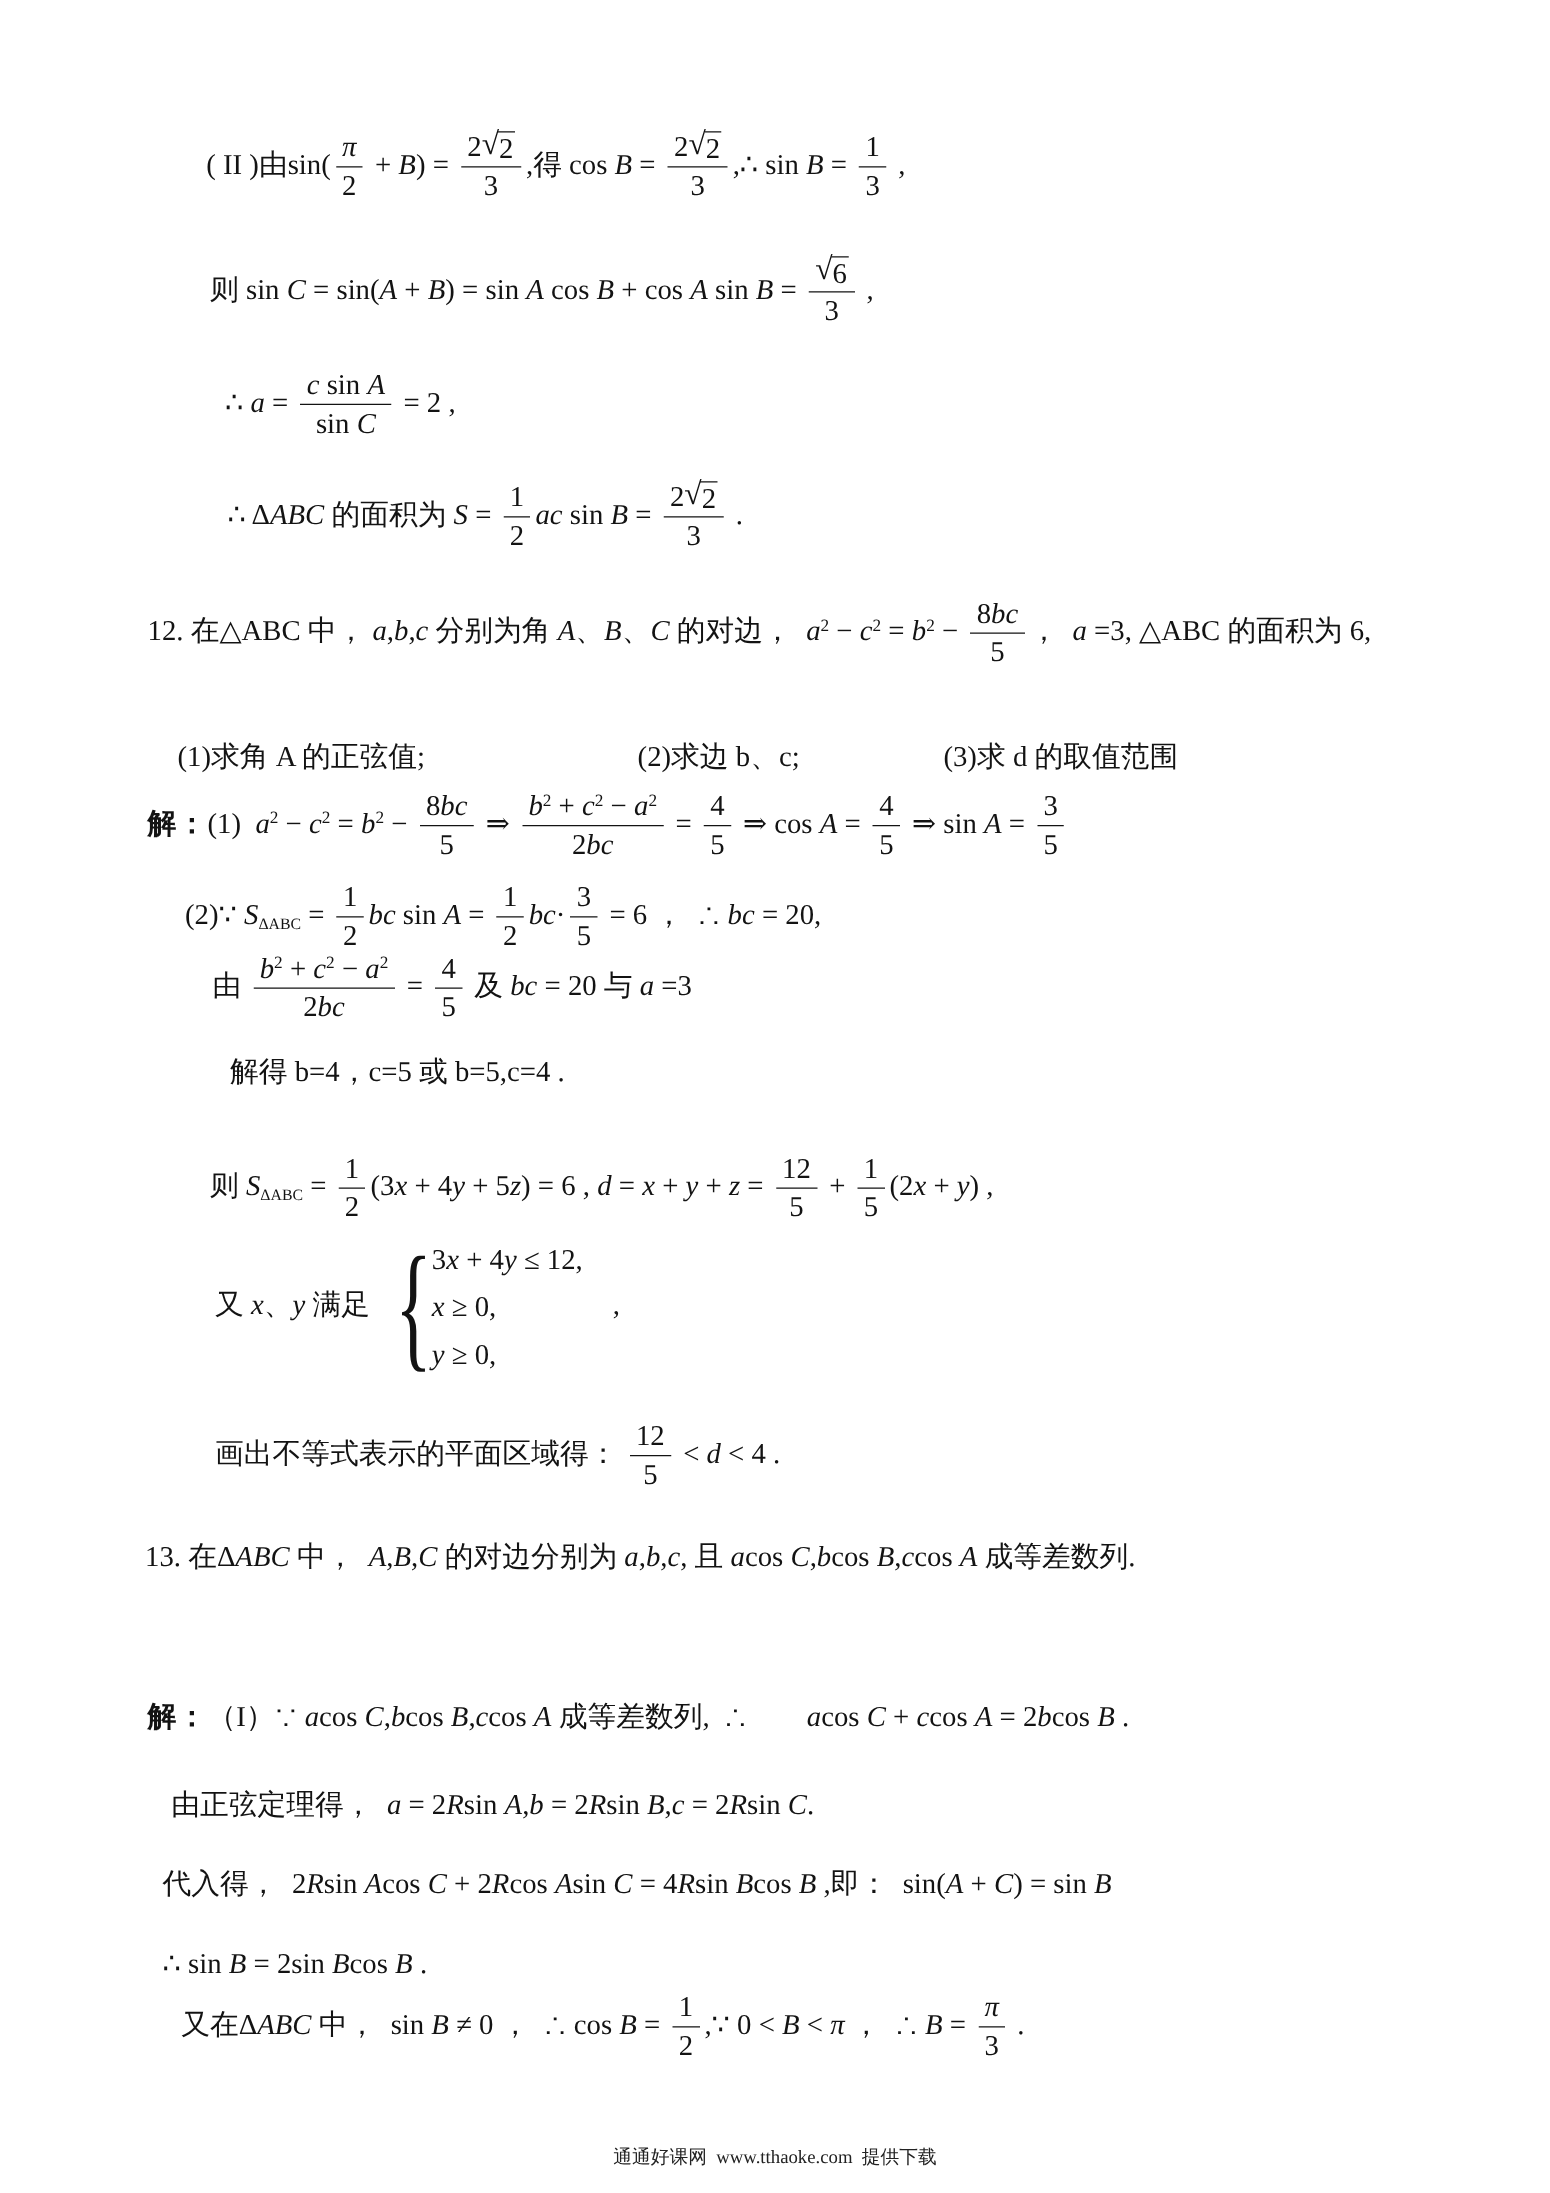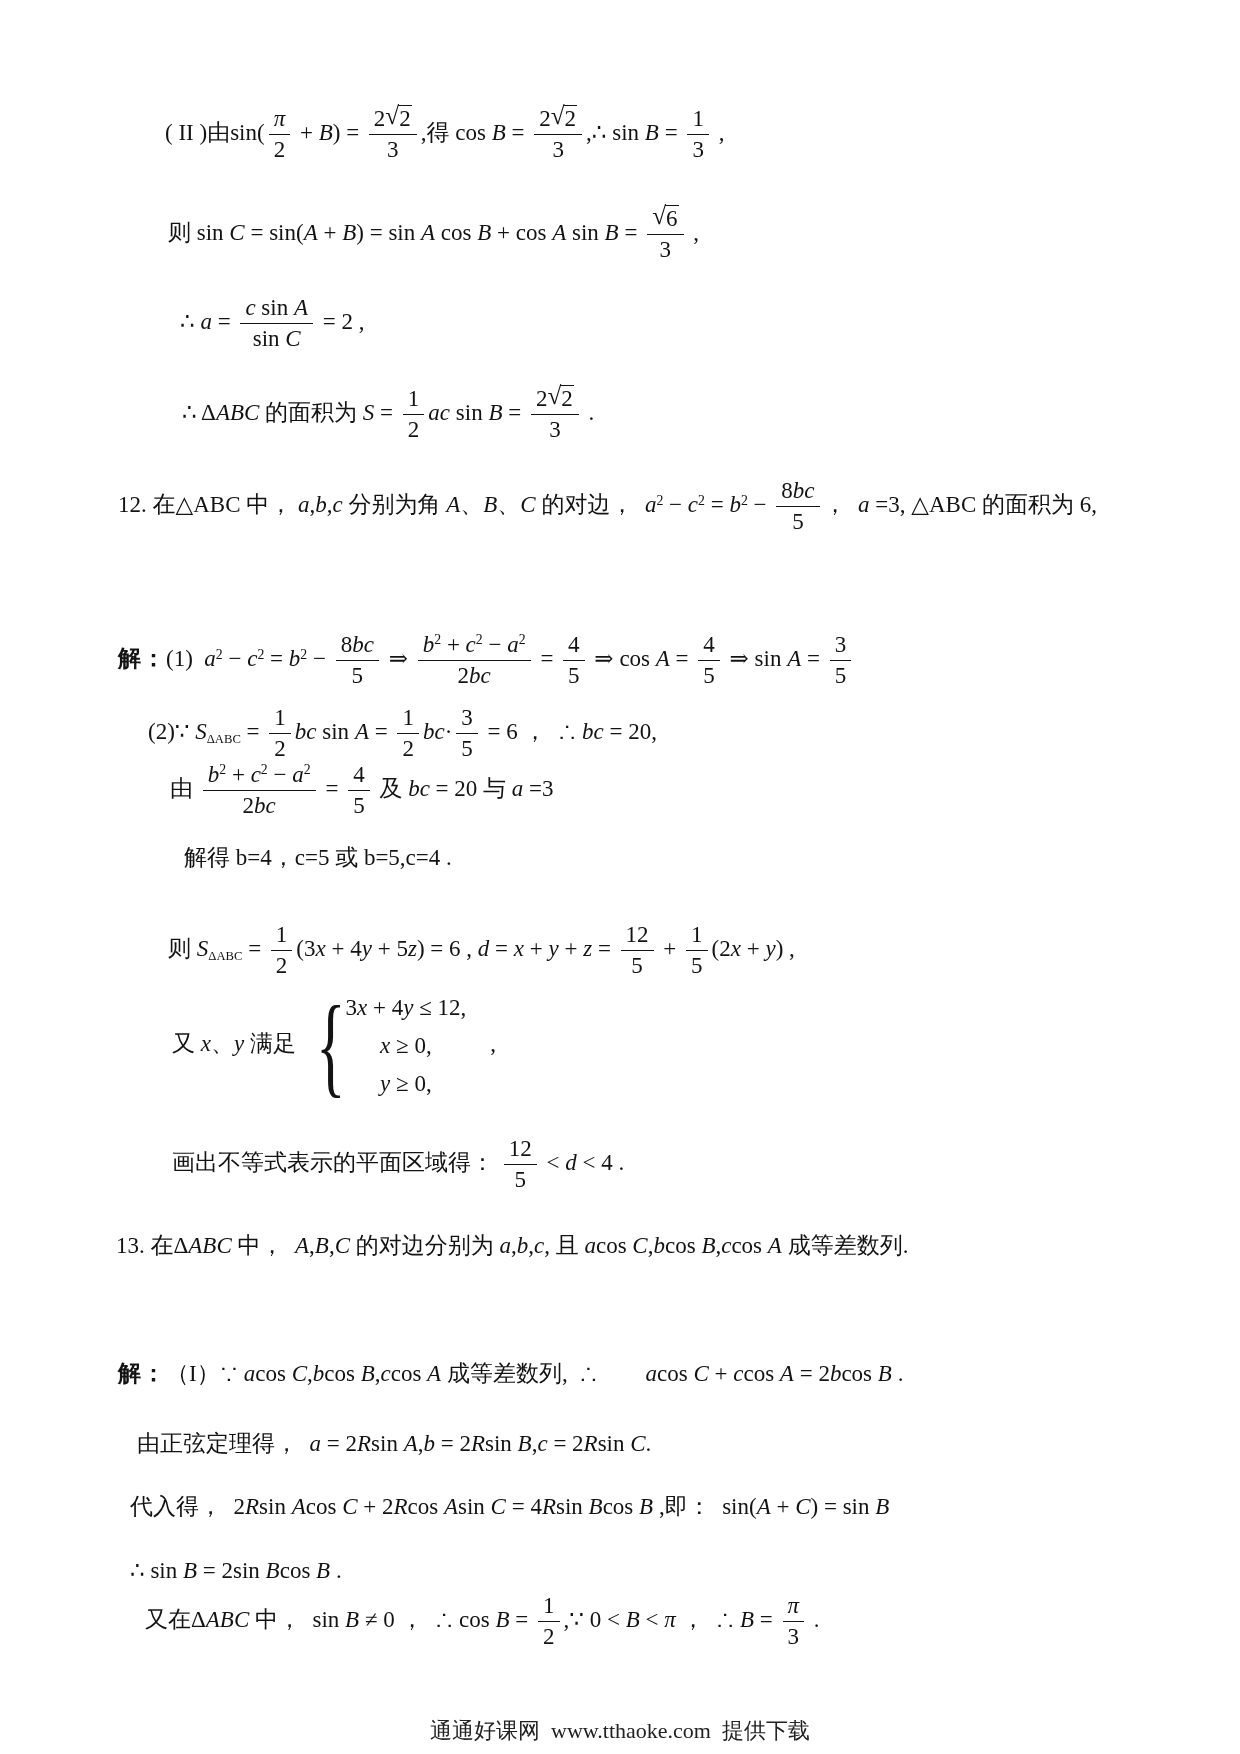--- a/index.html
+++ b/index.html
@@ -17,34 +17,35 @@
   .sup{font-size:0.60em;vertical-align:0.55em;white-space:pre;}
   .sub{font-size:0.55em;vertical-align:-0.30em;white-space:pre;margin-top:40px;}
   .frac{display:inline-flex;flex-direction:column;align-items:center;vertical-align:middle;margin:0 4px;text-align:center;}
   .num{display:block;border-bottom:1.6px solid #131313;padding:0 5px 2px;line-height:1.15;}
   .den{display:block;padding:2px 5px 0;line-height:1.15;}
   .sqrt{display:inline-flex;align-items:flex-start;}
   .rad{font-size:1.1em;line-height:1;transform:translateY(-2px);margin-right:-1px;}
   .vinc{border-top:1.8px solid #131313;line-height:1.1;padding:0 1px;}
   .cases{display:inline-flex;align-items:center;vertical-align:middle;margin:0 2px;}
   .brace{font-size:112px;line-height:0.92;display:inline-block;transform:scaleX(0.55);margin-right:-12px;font-weight:400;}
-  .crows{display:inline-flex;flex-direction:column;align-items:center;row-gap:8px;}
+  .crows{display:inline-flex;flex-direction:column;row-gap:8px;}
   .crow{white-space:pre;line-height:1.3;}
   .gap{display:inline-block;}
-  .footer{position:absolute;top:1716px;left:0;width:100%;text-align:center;font-size:22px;white-space:pre;color:#222;}
+  .footer{position:absolute;top:1716px;left:0;width:100%;text-align:center;font-size:15px;white-space:pre;color:#222;}
 </style>
 </head>
 <body>
 
 <div class="page">
   <div class="mline" style="top:105px;left:165px"><span class="t">( II )由sin(</span><span class="frac"><span class="num"><span class="it">π</span></span><span class="den"><span class="t">2</span></span></span><span class="t"> + </span><span class="it">B</span><span class="t">) = </span><span class="frac"><span class="num"><span class="t">2</span><span class="sqrt"><span class="rad">√</span><span class="vinc"><span class="t">2</span></span></span></span><span class="den"><span class="t">3</span></span></span><span class="t">,得 cos </span><span class="it">B</span><span class="t"> = </span><span class="frac"><span class="num"><span class="t">2</span><span class="sqrt"><span class="rad">√</span><span class="vinc"><span class="t">2</span></span></span></span><span class="den"><span class="t">3</span></span></span><span class="t">,∴ sin </span><span class="it">B</span><span class="t"> = </span><span class="frac"><span class="num"><span class="t">1</span></span><span class="den"><span class="t">3</span></span></span><span class="t"> ,</span></div>
   <div class="mline" style="top:205px;left:168px"><span class="t">则 sin </span><span class="it">C</span><span class="t"> = sin(</span><span class="it">A</span><span class="t"> + </span><span class="it">B</span><span class="t">) = sin </span><span class="it">A</span><span class="t"> cos </span><span class="it">B</span><span class="t"> + cos </span><span class="it">A</span><span class="t"> sin </span><span class="it">B</span><span class="t"> = </span><span class="frac"><span class="num"><span class="sqrt"><span class="rad">√</span><span class="vinc"><span class="t">6</span></span></span></span><span class="den"><span class="t">3</span></span></span><span class="t"> ,</span></div>
   <div class="mline" style="top:295px;left:180px"><span class="t">∴ </span><span class="it">a</span><span class="t"> = </span><span class="frac"><span class="num"><span class="it">c</span><span class="t"> sin </span><span class="it">A</span></span><span class="den"><span class="t">sin </span><span class="it">C</span></span></span><span class="t"> = 2 ,</span></div>
   <div class="mline" style="top:385px;left:182px"><span class="t">∴ Δ</span><span class="it">ABC</span><span class="t"> 的面积为 </span><span class="it">S</span><span class="t"> = </span><span class="frac"><span class="num"><span class="t">1</span></span><span class="den"><span class="t">2</span></span></span><span class="it">ac</span><span class="t"> sin </span><span class="it">B</span><span class="t"> = </span><span class="frac"><span class="num"><span class="t">2</span><span class="sqrt"><span class="rad">√</span><span class="vinc"><span class="t">2</span></span></span></span><span class="den"><span class="t">3</span></span></span><span class="t"> .</span></div>
   <div class="mline" style="top:478px;left:118px"><span class="t">12. 在△ABC 中， </span><span class="it">a</span><span class="t">,</span><span class="it">b</span><span class="t">,</span><span class="it">c</span><span class="t"> 分别为角 </span><span class="it">A</span><span class="t">、</span><span class="it">B</span><span class="t">、</span><span class="it">C</span><span class="t"> 的对边，  </span><span class="it">a</span><span class="sup">2</span><span class="t"> − </span><span class="it">c</span><span class="sup">2</span><span class="t"> = </span><span class="it">b</span><span class="sup">2</span><span class="t"> − </span><span class="frac"><span class="num"><span class="t">8</span><span class="it">bc</span></span><span class="den"><span class="t">5</span></span></span><span class="t">，  </span><span class="it">a</span><span class="t"> =3, △ABC 的面积为 6,</span></div>
+  <div class="mline" style="top:590px;left:142px"><span class="t">(1)求角 A 的正弦值;</span><span class="gap" style="width: 170px;"></span><span class="t">(2)求边 b、c;</span><span class="gap" style="width: 115px;"></span><span class="t">(3)求 d 的取值范围</span></div>
   <div class="mline" style="top:632px;left:118px"><span class="bd">解：</span><span class="t">(1)  </span><span class="it">a</span><span class="sup">2</span><span class="t"> − </span><span class="it">c</span><span class="sup">2</span><span class="t"> = </span><span class="it">b</span><span class="sup">2</span><span class="t"> − </span><span class="frac"><span class="num"><span class="t">8</span><span class="it">bc</span></span><span class="den"><span class="t">5</span></span></span><span class="t"> ⇒ </span><span class="frac"><span class="num"><span class="it">b</span><span class="sup">2</span><span class="t"> + </span><span class="it">c</span><span class="sup">2</span><span class="t"> − </span><span class="it">a</span><span class="sup">2</span></span><span class="den"><span class="t">2</span><span class="it">bc</span></span></span><span class="t"> = </span><span class="frac"><span class="num"><span class="t">4</span></span><span class="den"><span class="t">5</span></span></span><span class="t"> ⇒ cos </span><span class="it">A</span><span class="t"> = </span><span class="frac"><span class="num"><span class="t">4</span></span><span class="den"><span class="t">5</span></span></span><span class="t"> ⇒ sin </span><span class="it">A</span><span class="t"> = </span><span class="frac"><span class="num"><span class="t">3</span></span><span class="den"><span class="t">5</span></span></span></div>
   <div class="mline" style="top:705px;left:148px"><span class="t">(2)∵ </span><span class="it">S</span><span class="sub">ΔABC</span><span class="t"> = </span><span class="frac"><span class="num"><span class="t">1</span></span><span class="den"><span class="t">2</span></span></span><span class="it">bc</span><span class="t"> sin </span><span class="it">A</span><span class="t"> = </span><span class="frac"><span class="num"><span class="t">1</span></span><span class="den"><span class="t">2</span></span></span><span class="it">bc</span><span class="t">·</span><span class="frac"><span class="num"><span class="t">3</span></span><span class="den"><span class="t">5</span></span></span><span class="t"> = 6 ，  ∴ </span><span class="it">bc</span><span class="t"> = 20,</span></div>
   <div class="mline" style="top:762px;left:170px"><span class="t">由 </span><span class="frac"><span class="num"><span class="it">b</span><span class="sup">2</span><span class="t"> + </span><span class="it">c</span><span class="sup">2</span><span class="t"> − </span><span class="it">a</span><span class="sup">2</span></span><span class="den"><span class="t">2</span><span class="it">bc</span></span></span><span class="t"> = </span><span class="frac"><span class="num"><span class="t">4</span></span><span class="den"><span class="t">5</span></span></span><span class="t"> 及 </span><span class="it">bc</span><span class="t"> = 20 与 </span><span class="it">a</span><span class="t"> =3</span></div>
   <div class="mline" style="top:842px;left:184px"><span class="t">解得 b=4，c=5 或 b=5,c=4 .</span></div>
   <div class="mline" style="top:922px;left:168px"><span class="t">则 </span><span class="it">S</span><span class="sub">ΔABC</span><span class="t"> = </span><span class="frac"><span class="num"><span class="t">1</span></span><span class="den"><span class="t">2</span></span></span><span class="t">(3</span><span class="it">x</span><span class="t"> + 4</span><span class="it">y</span><span class="t"> + 5</span><span class="it">z</span><span class="t">) = 6 , </span><span class="it">d</span><span class="t"> = </span><span class="it">x</span><span class="t"> + </span><span class="it">y</span><span class="t"> + </span><span class="it">z</span><span class="t"> = </span><span class="frac"><span class="num"><span class="t">12</span></span><span class="den"><span class="t">5</span></span></span><span class="t"> + </span><span class="frac"><span class="num"><span class="t">1</span></span><span class="den"><span class="t">5</span></span></span><span class="t">(2</span><span class="it">x</span><span class="t"> + </span><span class="it">y</span><span class="t">) ,</span></div>
   <div class="mline" style="top:993px;left:172px"><span class="t">又 </span><span class="it">x</span><span class="t">、</span><span class="it">y</span><span class="t"> 满足 </span><span class="cases"><span class="brace">{</span><span class="crows"><span class="crow"><span class="t">3</span><span class="it">x</span><span class="t"> + 4</span><span class="it">y</span><span class="t"> ≤ 12,</span></span><span class="crow"><span class="it">x</span><span class="t"> ≥ 0,</span></span><span class="crow"><span class="it">y</span><span class="t"> ≥ 0,</span></span></span></span><span class="gap" style="width: 22px;"></span><span class="t">,</span></div>
   <div class="mline" style="top:1136px;left:172px"><span class="t">画出不等式表示的平面区域得： </span><span class="frac"><span class="num"><span class="t">12</span></span><span class="den"><span class="t">5</span></span></span><span class="t"> &lt; </span><span class="it">d</span><span class="t"> &lt; 4 .</span></div>
   <div class="mline" style="top:1230px;left:116px"><span class="t">13. 在Δ</span><span class="it">ABC</span><span class="t"> 中，  </span><span class="it">A</span><span class="t">,</span><span class="it">B</span><span class="t">,</span><span class="it">C</span><span class="t"> 的对边分别为 </span><span class="it">a</span><span class="t">,</span><span class="it">b</span><span class="t">,</span><span class="it">c</span><span class="t">, 且 </span><span class="it">a</span><span class="t">cos </span><span class="it">C</span><span class="t">,</span><span class="it">b</span><span class="t">cos </span><span class="it">B</span><span class="t">,</span><span class="it">c</span><span class="t">cos </span><span class="it">A</span><span class="t"> 成等差数列.</span></div>
   <div class="mline" style="top:1358px;left:118px"><span class="bd">解：</span><span class="t">（I）∵ </span><span class="it">a</span><span class="t">cos </span><span class="it">C</span><span class="t">,</span><span class="it">b</span><span class="t">cos </span><span class="it">B</span><span class="t">,</span><span class="it">c</span><span class="t">cos </span><span class="it">A</span><span class="t"> 成等差数列,  ∴</span><span class="gap" style="width: 48px;"></span><span class="it">a</span><span class="t">cos </span><span class="it">C</span><span class="t"> + </span><span class="it">c</span><span class="t">cos </span><span class="it">A</span><span class="t"> = 2</span><span class="it">b</span><span class="t">cos </span><span class="it">B</span><span class="t"> .</span></div>
   <div class="mline" style="top:1428px;left:137px"><span class="t">由正弦定理得，  </span><span class="it">a</span><span class="t"> = 2</span><span class="it">R</span><span class="t">sin </span><span class="it">A</span><span class="t">,</span><span class="it">b</span><span class="t"> = 2</span><span class="it">R</span><span class="t">sin </span><span class="it">B</span><span class="t">,</span><span class="it">c</span><span class="t"> = 2</span><span class="it">R</span><span class="t">sin </span><span class="it">C</span><span class="t">.</span></div>

